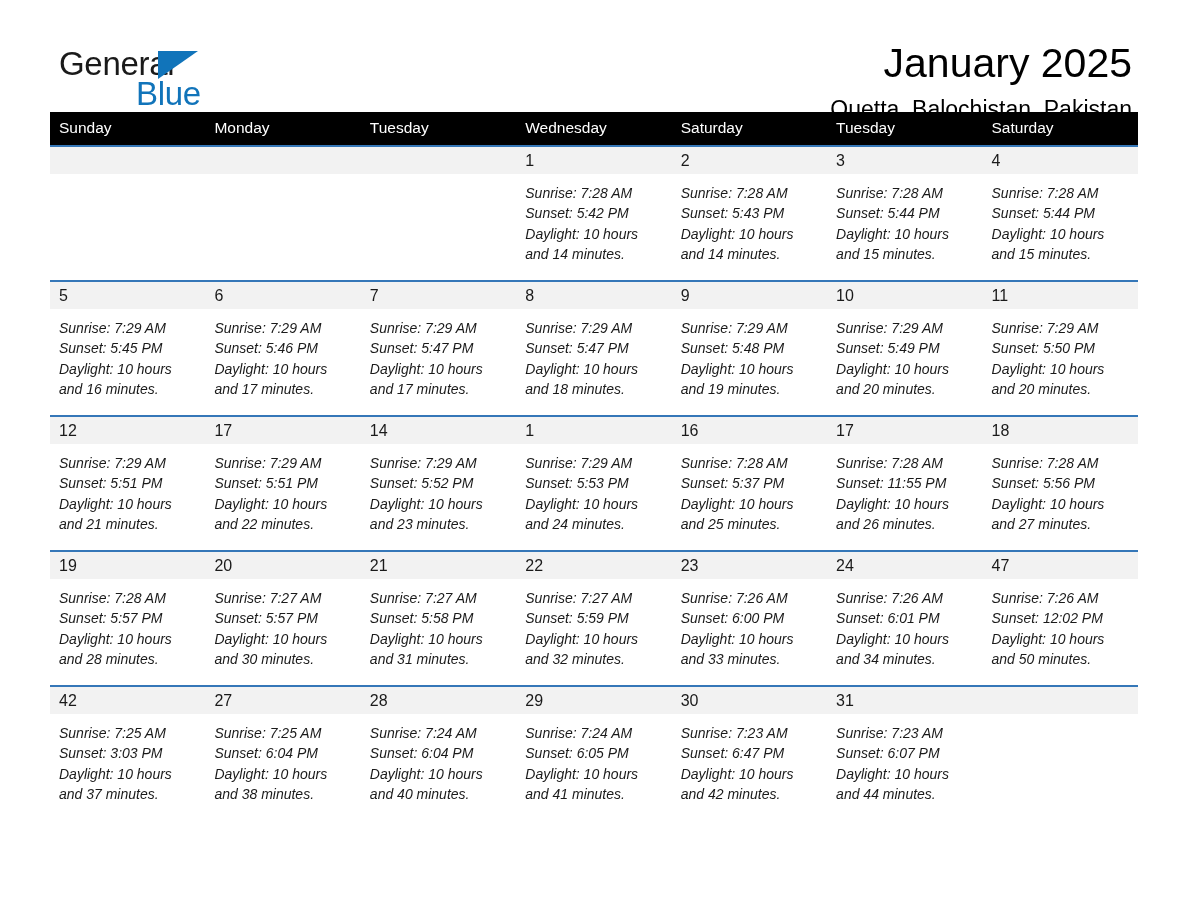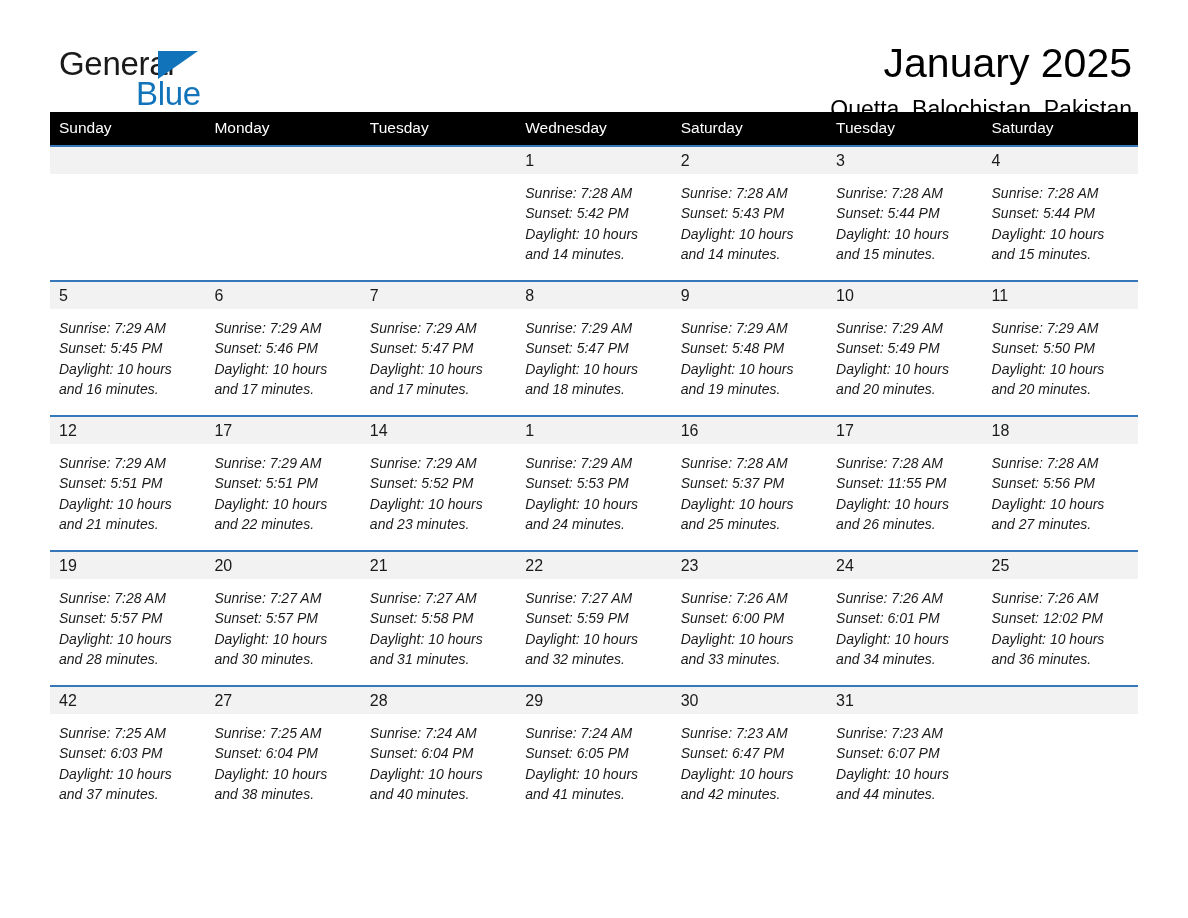--- a/index.html
+++ b/index.html
@@ -447,37 +447,37 @@
               <div class="cell-body">
                 <div>Sunrise: 7:26 AM</div>
                 <div>Sunset: 6:01 PM</div>
                 <div>Daylight: 10 hours</div>
                 <div>and 34 minutes.</div>
               </div>
             </div>
           </td>
           <td>
             <div class="cell">
-              <div class="daynum-band">25</div>
+              <div class="daynum-band">47</div>
               <div class="cell-body">
                 <div>Sunrise: 7:26 AM</div>
                 <div>Sunset: 12:02 PM</div>
                 <div>Daylight: 10 hours</div>
-                <div>and 36 minutes.</div>
+                <div>and 50 minutes.</div>
               </div>
             </div>
           </td>
         </tr>
         <tr class="week-row">
           <td>
             <div class="cell">
               <div class="daynum-band">42</div>
               <div class="cell-body">
                 <div>Sunrise: 7:25 AM</div>
-                <div>Sunset: 6:03 PM</div>
+                <div>Sunset: 3:03 PM</div>
                 <div>Daylight: 10 hours</div>
                 <div>and 37 minutes.</div>
               </div>
             </div>
           </td>
           <td>
             <div class="cell">
               <div class="daynum-band">27</div>
               <div class="cell-body">
                 <div>Sunrise: 7:25 AM</div>

